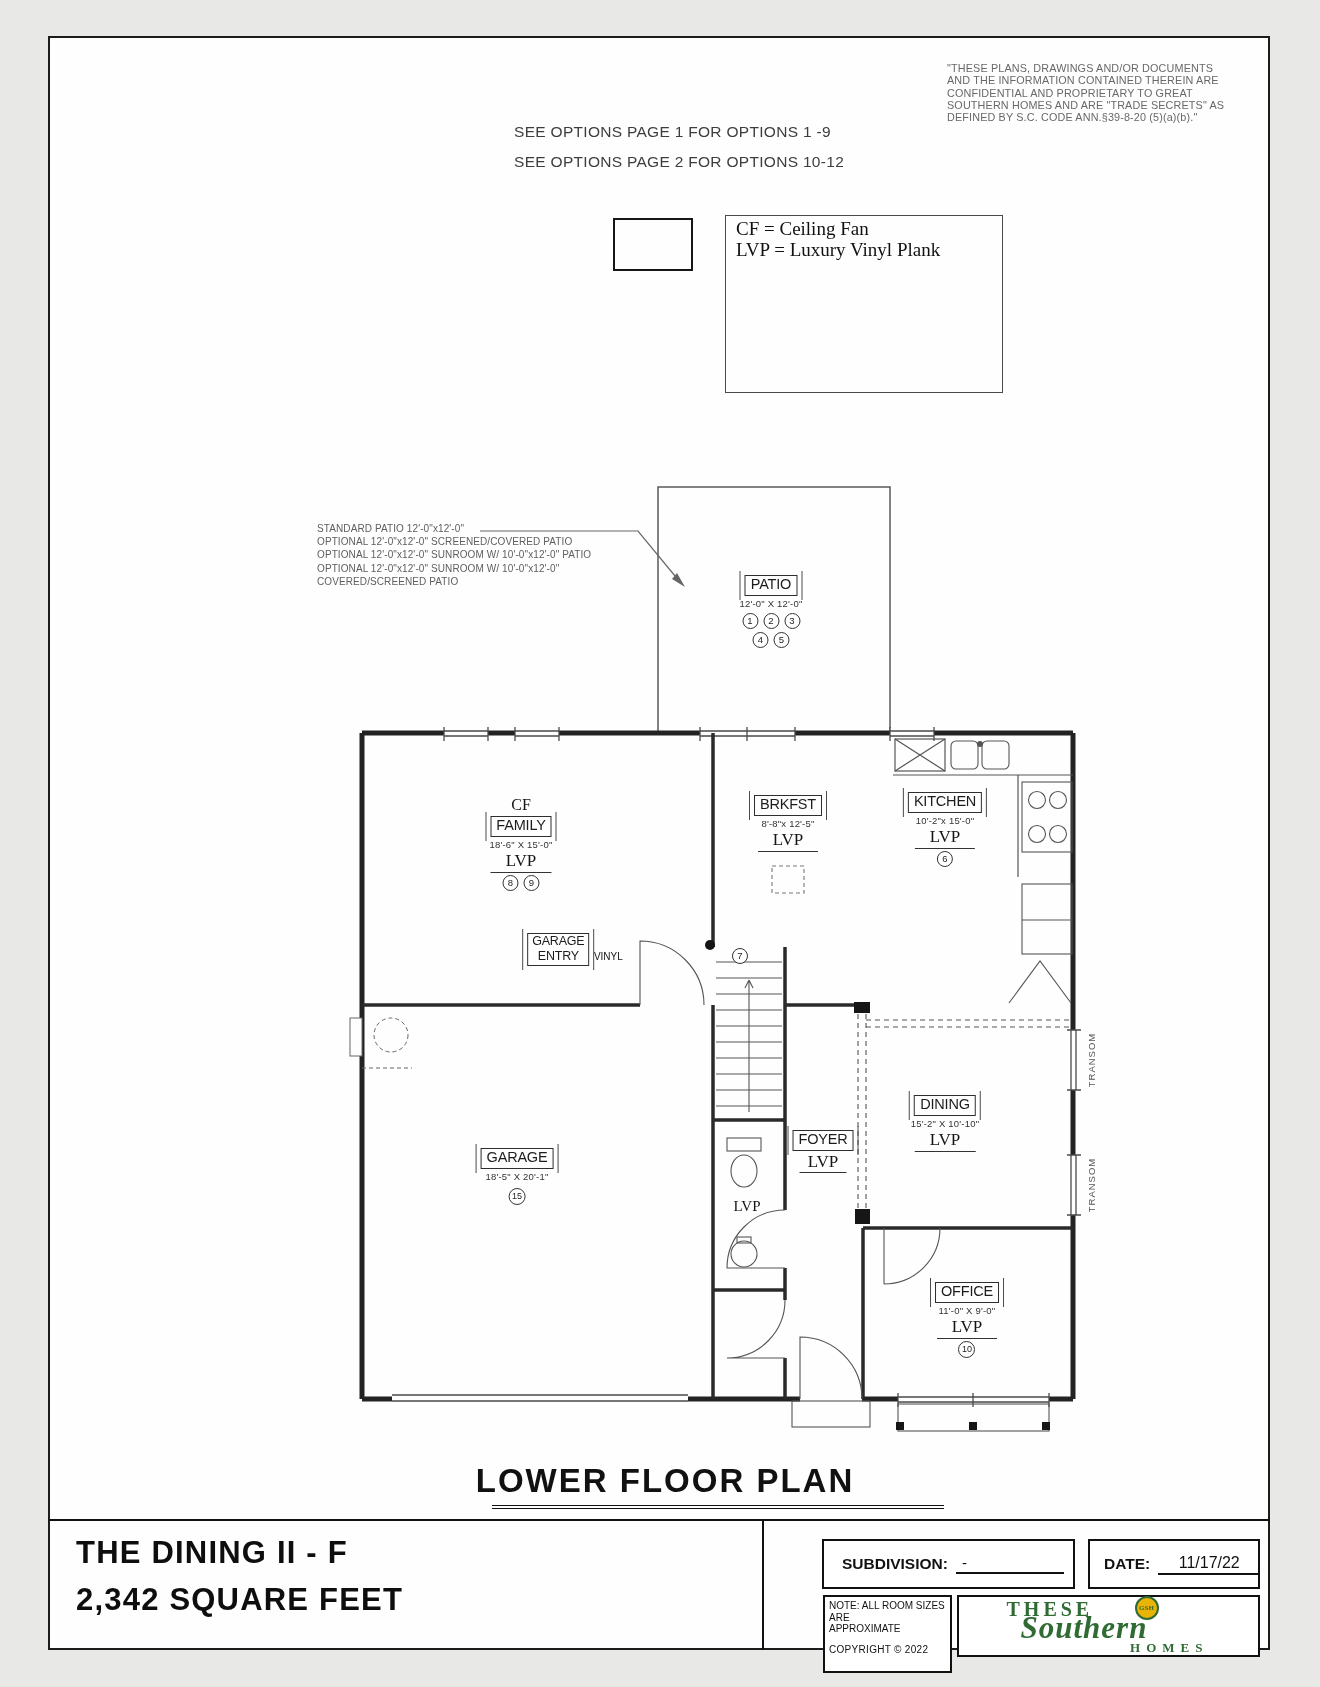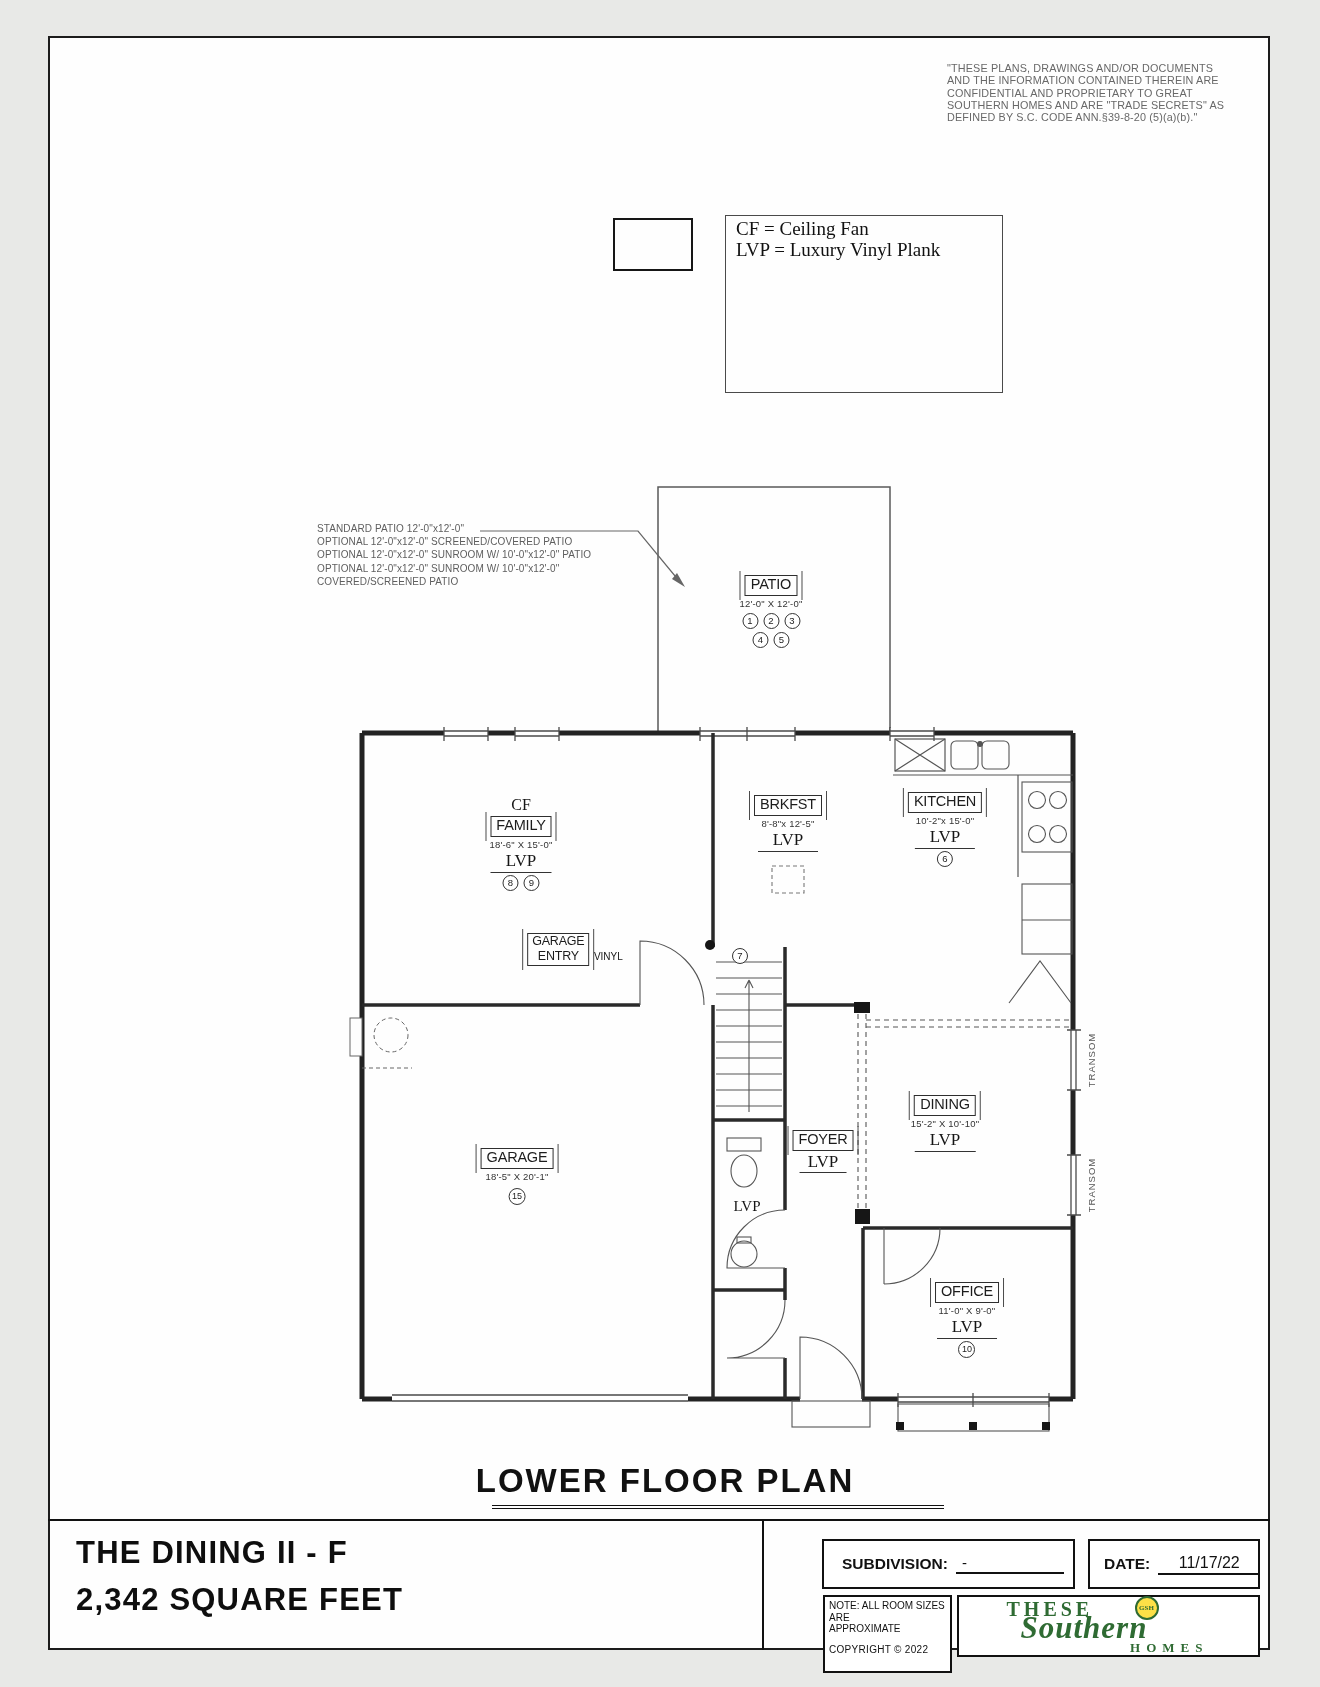--- a/index.html
+++ b/index.html
@@ -45,38 +45,40 @@
   .subdiv-cell{left:822px;top:1527px;width:253px;height:50px;display:flex;align-items:center;padding-left:18px;}
   .date-cell{left:1088px;top:1527px;width:172px;height:50px;display:flex;align-items:center;padding-left:14px;}
   .cell-label{font-weight:700;font-size:15.5px;color:#111;}
   .fill-value{display:inline-block;border-bottom:2px solid #111;font-size:15px;color:#111;padding:0 6px 1px 6px;margin-left:8px;min-width:96px;text-align:left;}
   .date-cell .fill-value{min-width:90px;text-align:center;font-size:16px;}
   .note-cell{left:823px;top:1583px;width:129px;height:78px;padding:3px 2px 2px 4px;font-size:10px;line-height:11.5px;color:#111;}
   .note-copy{margin-top:9px;font-size:10px;letter-spacing:.3px;}
   .logo-cell{left:957px;top:1583px;width:303px;height:62px;display:flex;align-items:center;justify-content:center;}
   .logo{position:relative;width:212px;height:56px;color:#2f6b33;}
   .logo-great{position:absolute;left:4px;top:0;font:700 20px "Liberation Serif",serif;letter-spacing:4px;}
-  .logo-crest{position:absolute;left:132px;top:-2px;width:24px;height:24px;border-radius:50%;background:#fde047;border:2px solid #2f6b33;
+  .logo-crest{position:absolute;left:132px;top:-2px;width:24px;height:24px;border-radius:50%;background:#eab308;border:2px solid #2f6b33;
               display:flex;align-items:center;justify-content:center;font:700 7px "Liberation Serif",serif;color:#2f6b33;box-sizing:border-box;}
   .logo-southern{position:absolute;left:18px;top:12px;font:italic 700 31px "Liberation Serif",serif;letter-spacing:1px;}
   .logo-homes{position:absolute;right:6px;top:42px;font:700 13px "Liberation Serif",serif;letter-spacing:6px;}
 
   .powder-lvp{font:400 15px "Liberation Serif",serif;color:#151515;}
 </style>
 </head>
 <body>
 
 <div id="stage">
   <div class="paper"></div>
 
   <div class="abs pre gray-note disclaimer">"THESE PLANS, DRAWINGS AND/OR DOCUMENTS
 AND THE INFORMATION CONTAINED THEREIN ARE
 CONFIDENTIAL AND PROPRIETARY TO  GREAT
 SOUTHERN HOMES AND ARE "TRADE SECRETS" AS
 DEFINED BY S.C. CODE ANN.§39-8-20 (5)(a)(b)."</div>
+  <div class="abs pre options">SEE OPTIONS PAGE 1 FOR OPTIONS 1 -9
+SEE OPTIONS PAGE 2 FOR OPTIONS 10-12</div>
   <div class="abs legend-rect"></div>
   <div class="abs pre legend-box">CF = Ceiling Fan
 LVP = Luxury Vinyl Plank</div>
   <div class="abs pre patio-notes">STANDARD PATIO 12'-0"x12'-0"
 OPTIONAL 12'-0"x12'-0" SCREENED/COVERED PATIO
 OPTIONAL 12'-0"x12'-0" SUNROOM W/ 10'-0"x12'-0" PATIO
 OPTIONAL 12'-0"x12'-0" SUNROOM W/ 10'-0"x12'-0"
 COVERED/SCREENED PATIO</div>
 
   <svg width="1320" height="1687" viewBox="0 0 1320 1687">

